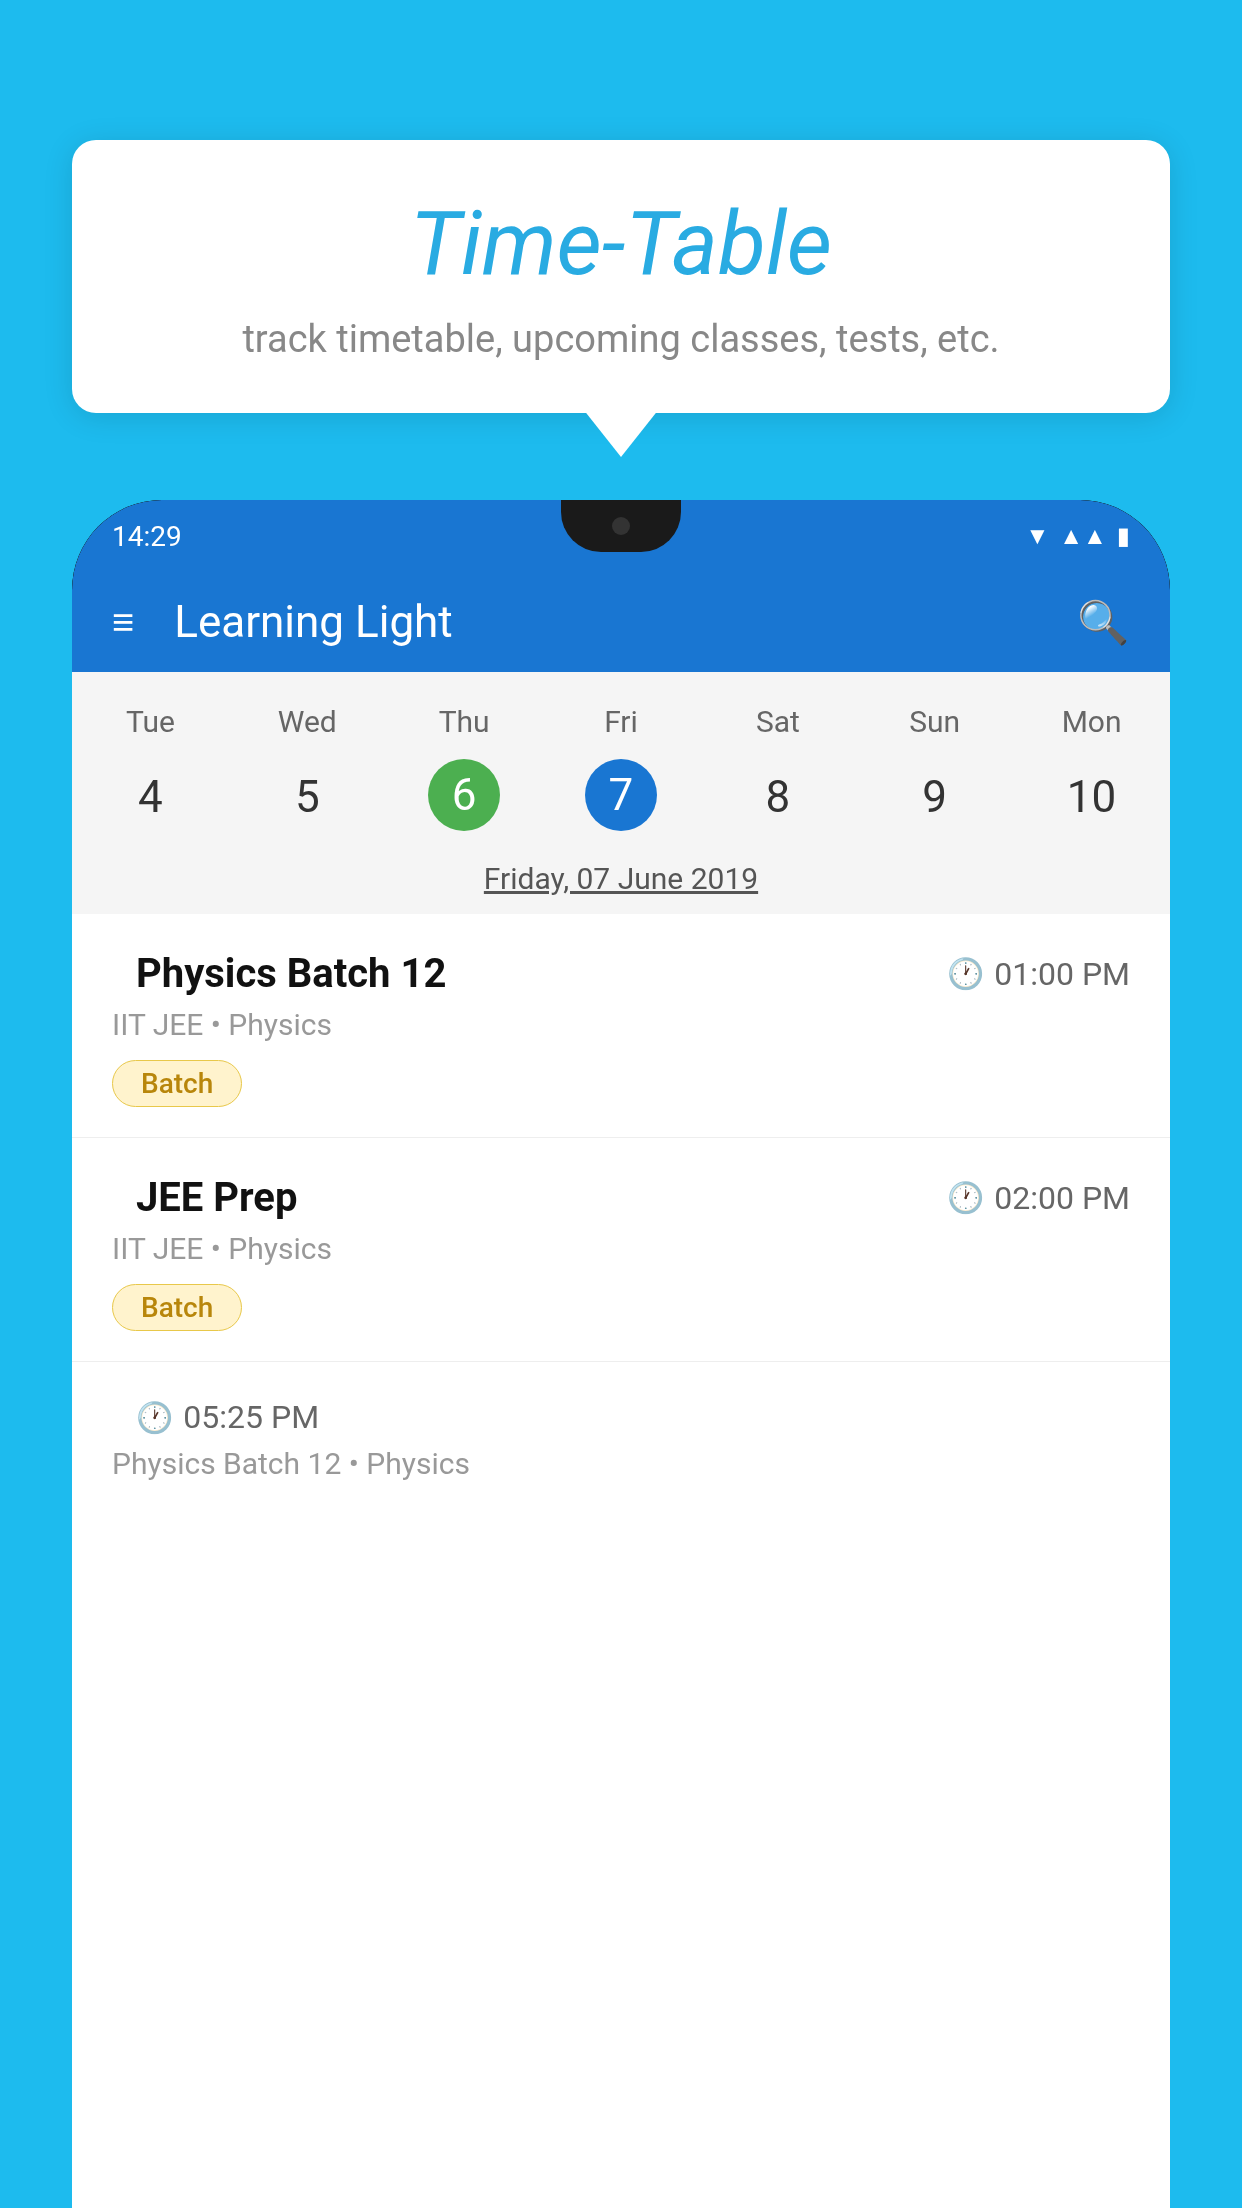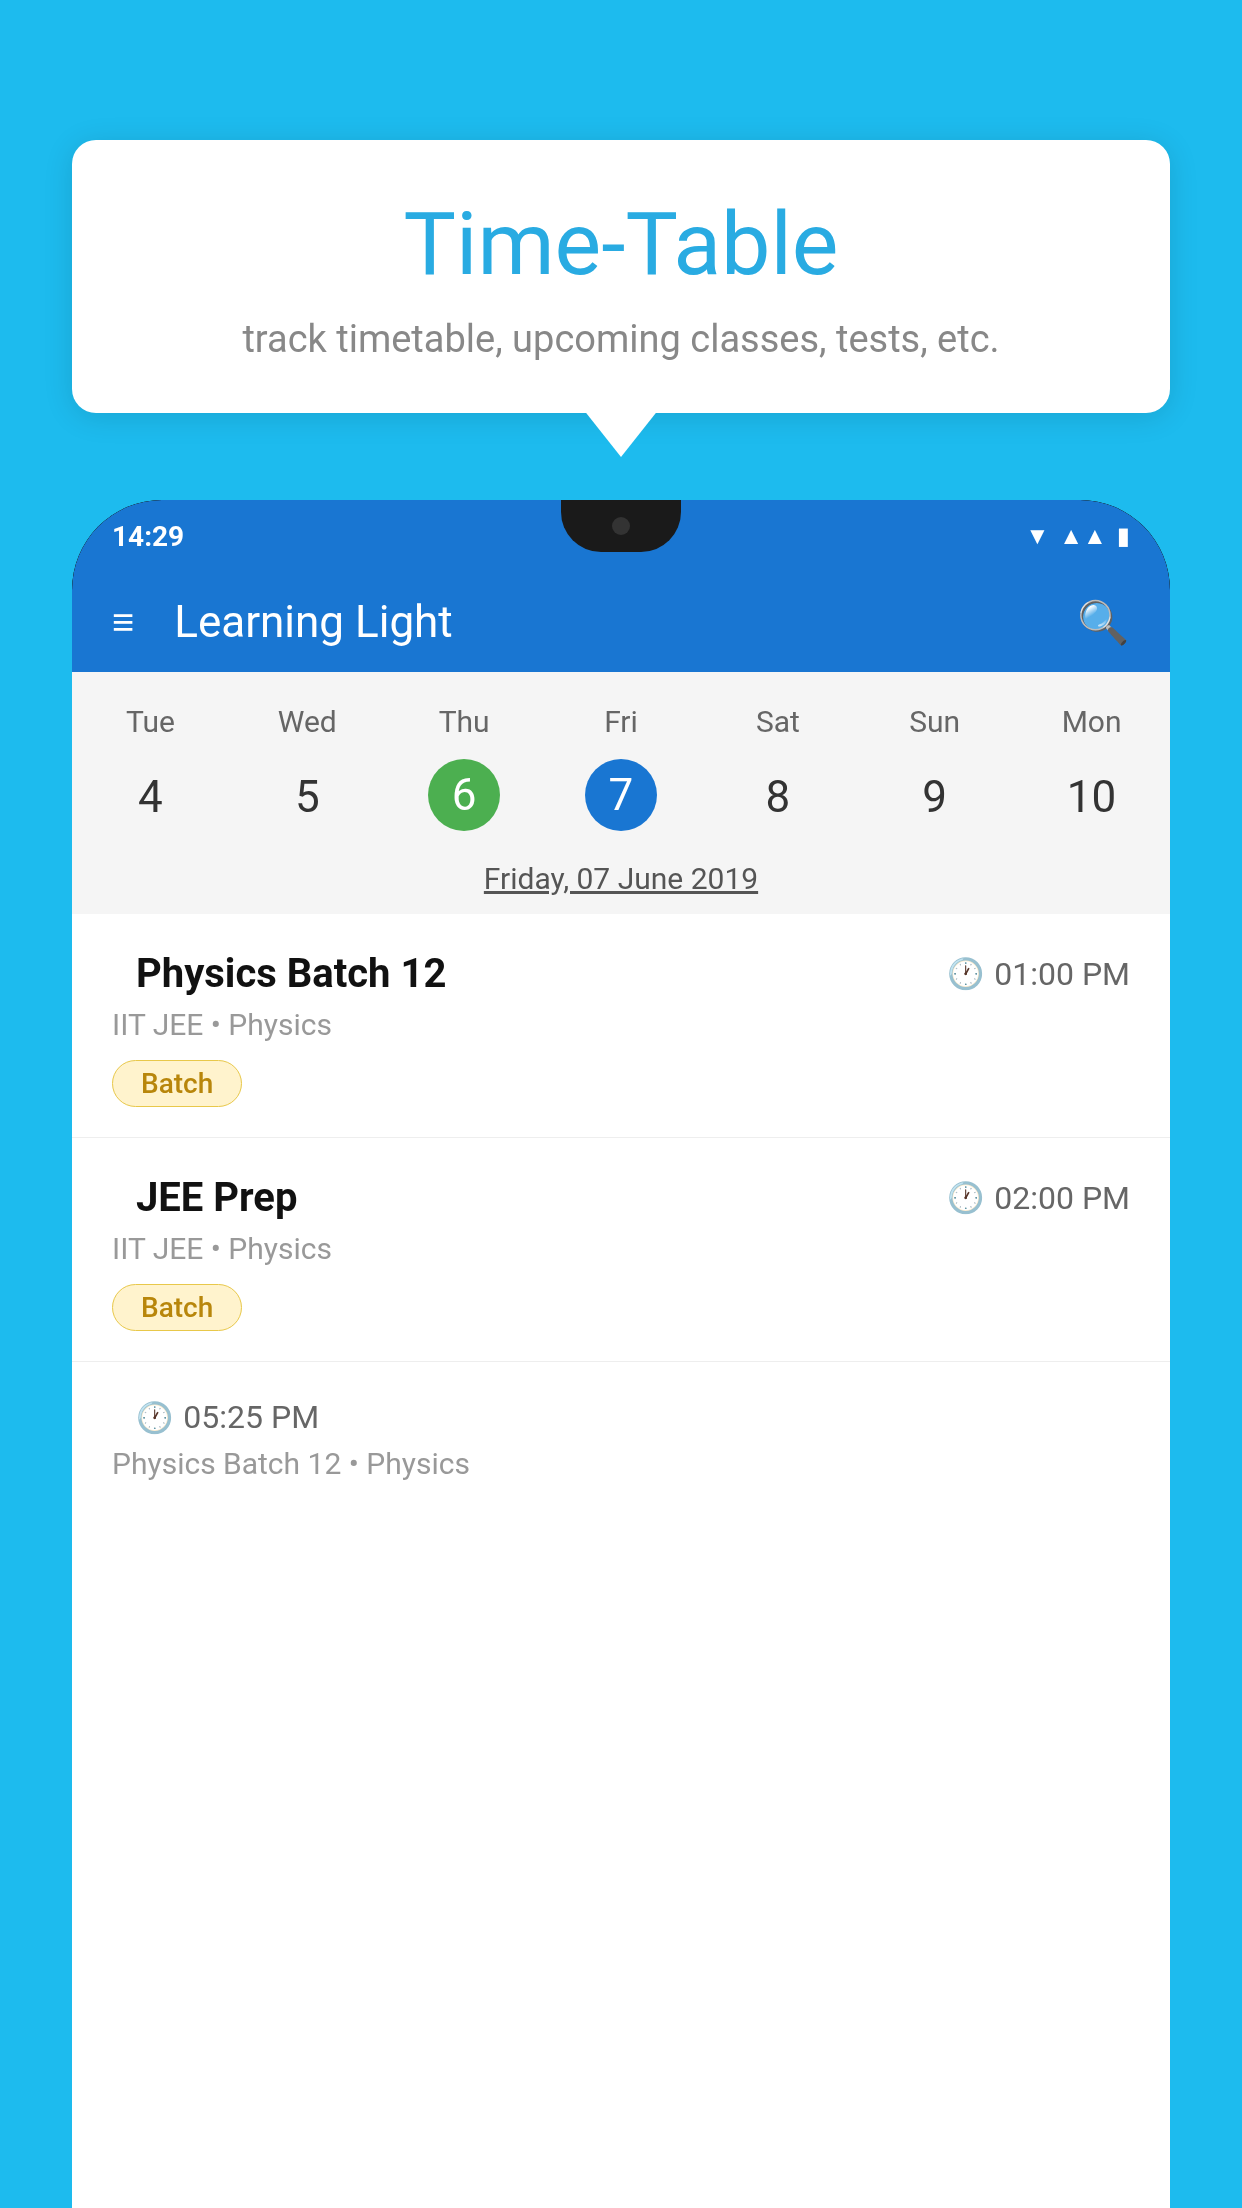--- a/index.html
+++ b/index.html
@@ -37,20 +37,21 @@
       border-right: 38px solid transparent;
       border-top: 48px solid white;
     }
     .tooltip-title {
       text-align: center;
       font-size: 88px;
       font-weight: 400;
       color: #29ABE2;
       line-height: 1.1;
       margin-bottom: 24px;
+      font-style: italic;
     }
     .tooltip-subtitle {
       text-align: center;
       font-size: 38px;
       color: #888;
       font-weight: 400;
     }
 
     
     .phone-frame {
@@ -69,21 +70,21 @@
       background: #1976D2;
       height: 72px;
       display: flex;
       align-items: center;
       padding: 0 40px;
       position: relative;
     }
     .status-time {
       color: white;
       font-size: 28px;
-      font-weight: 700;
+      font-weight: 400;
     }
     .status-icons {
       position: absolute;
       right: 40px;
       display: flex;
       align-items: center;
       gap: 10px;
     }
     .status-icons span {
       color: white;

